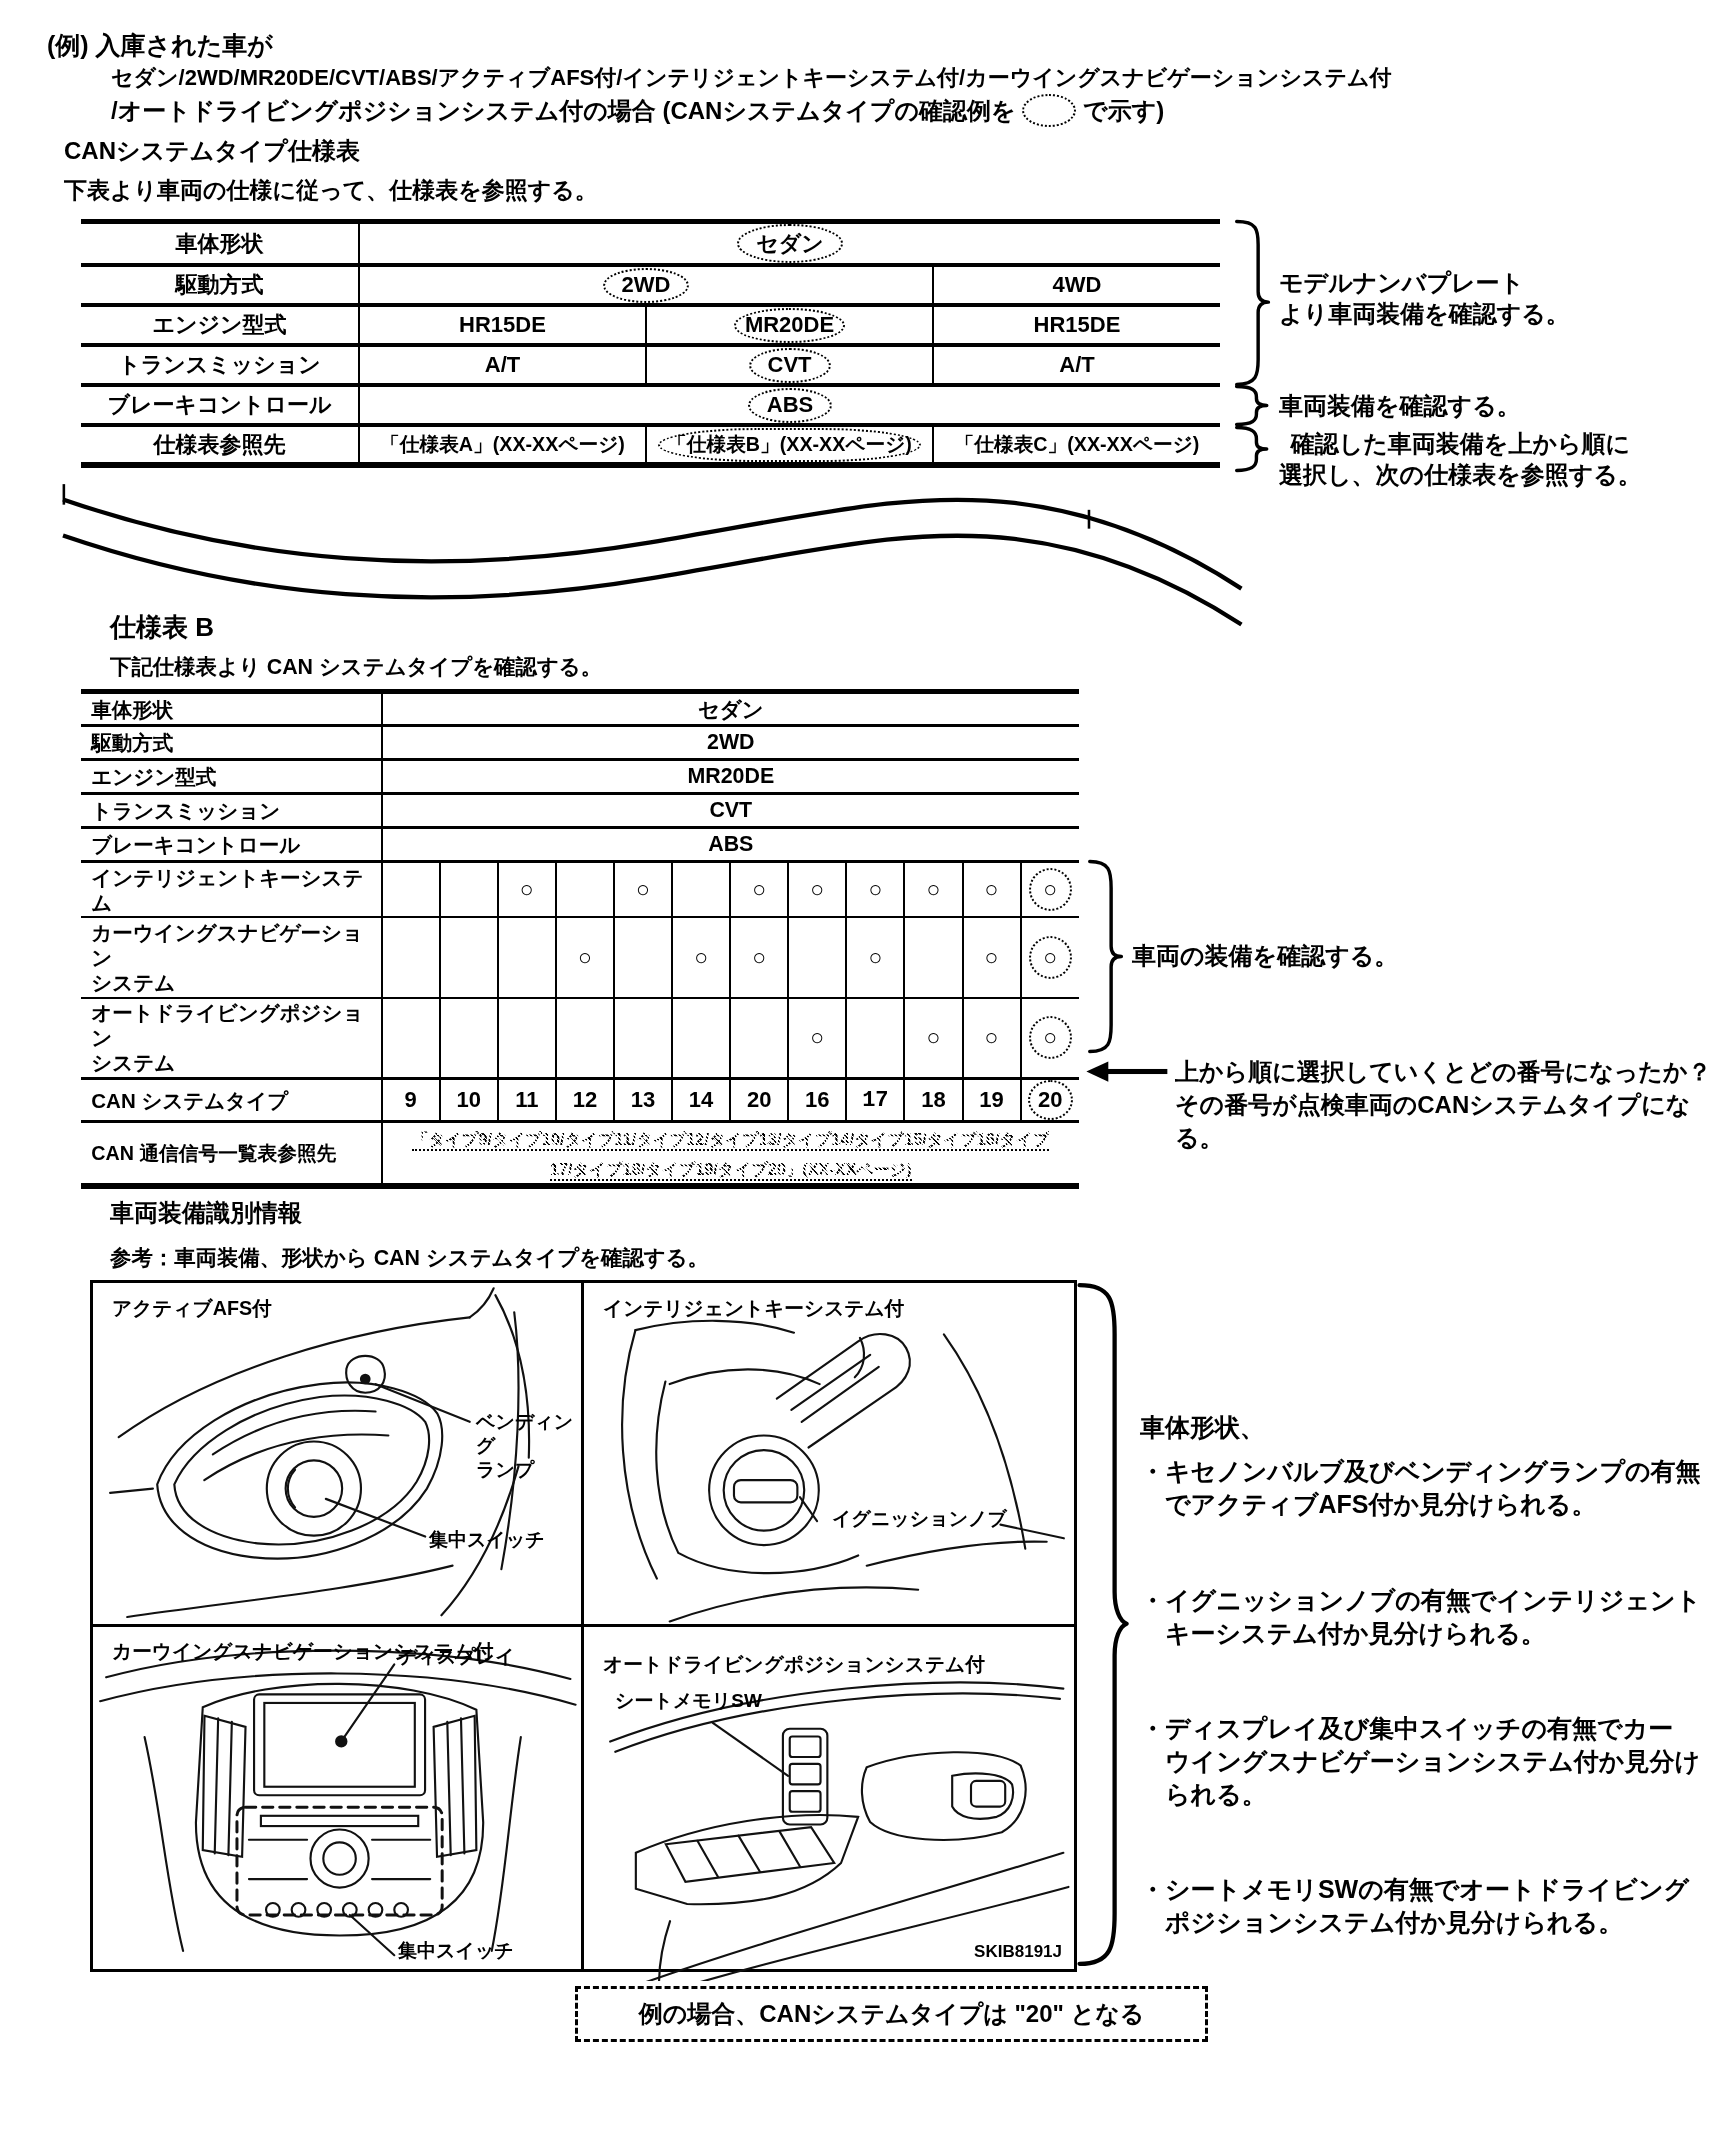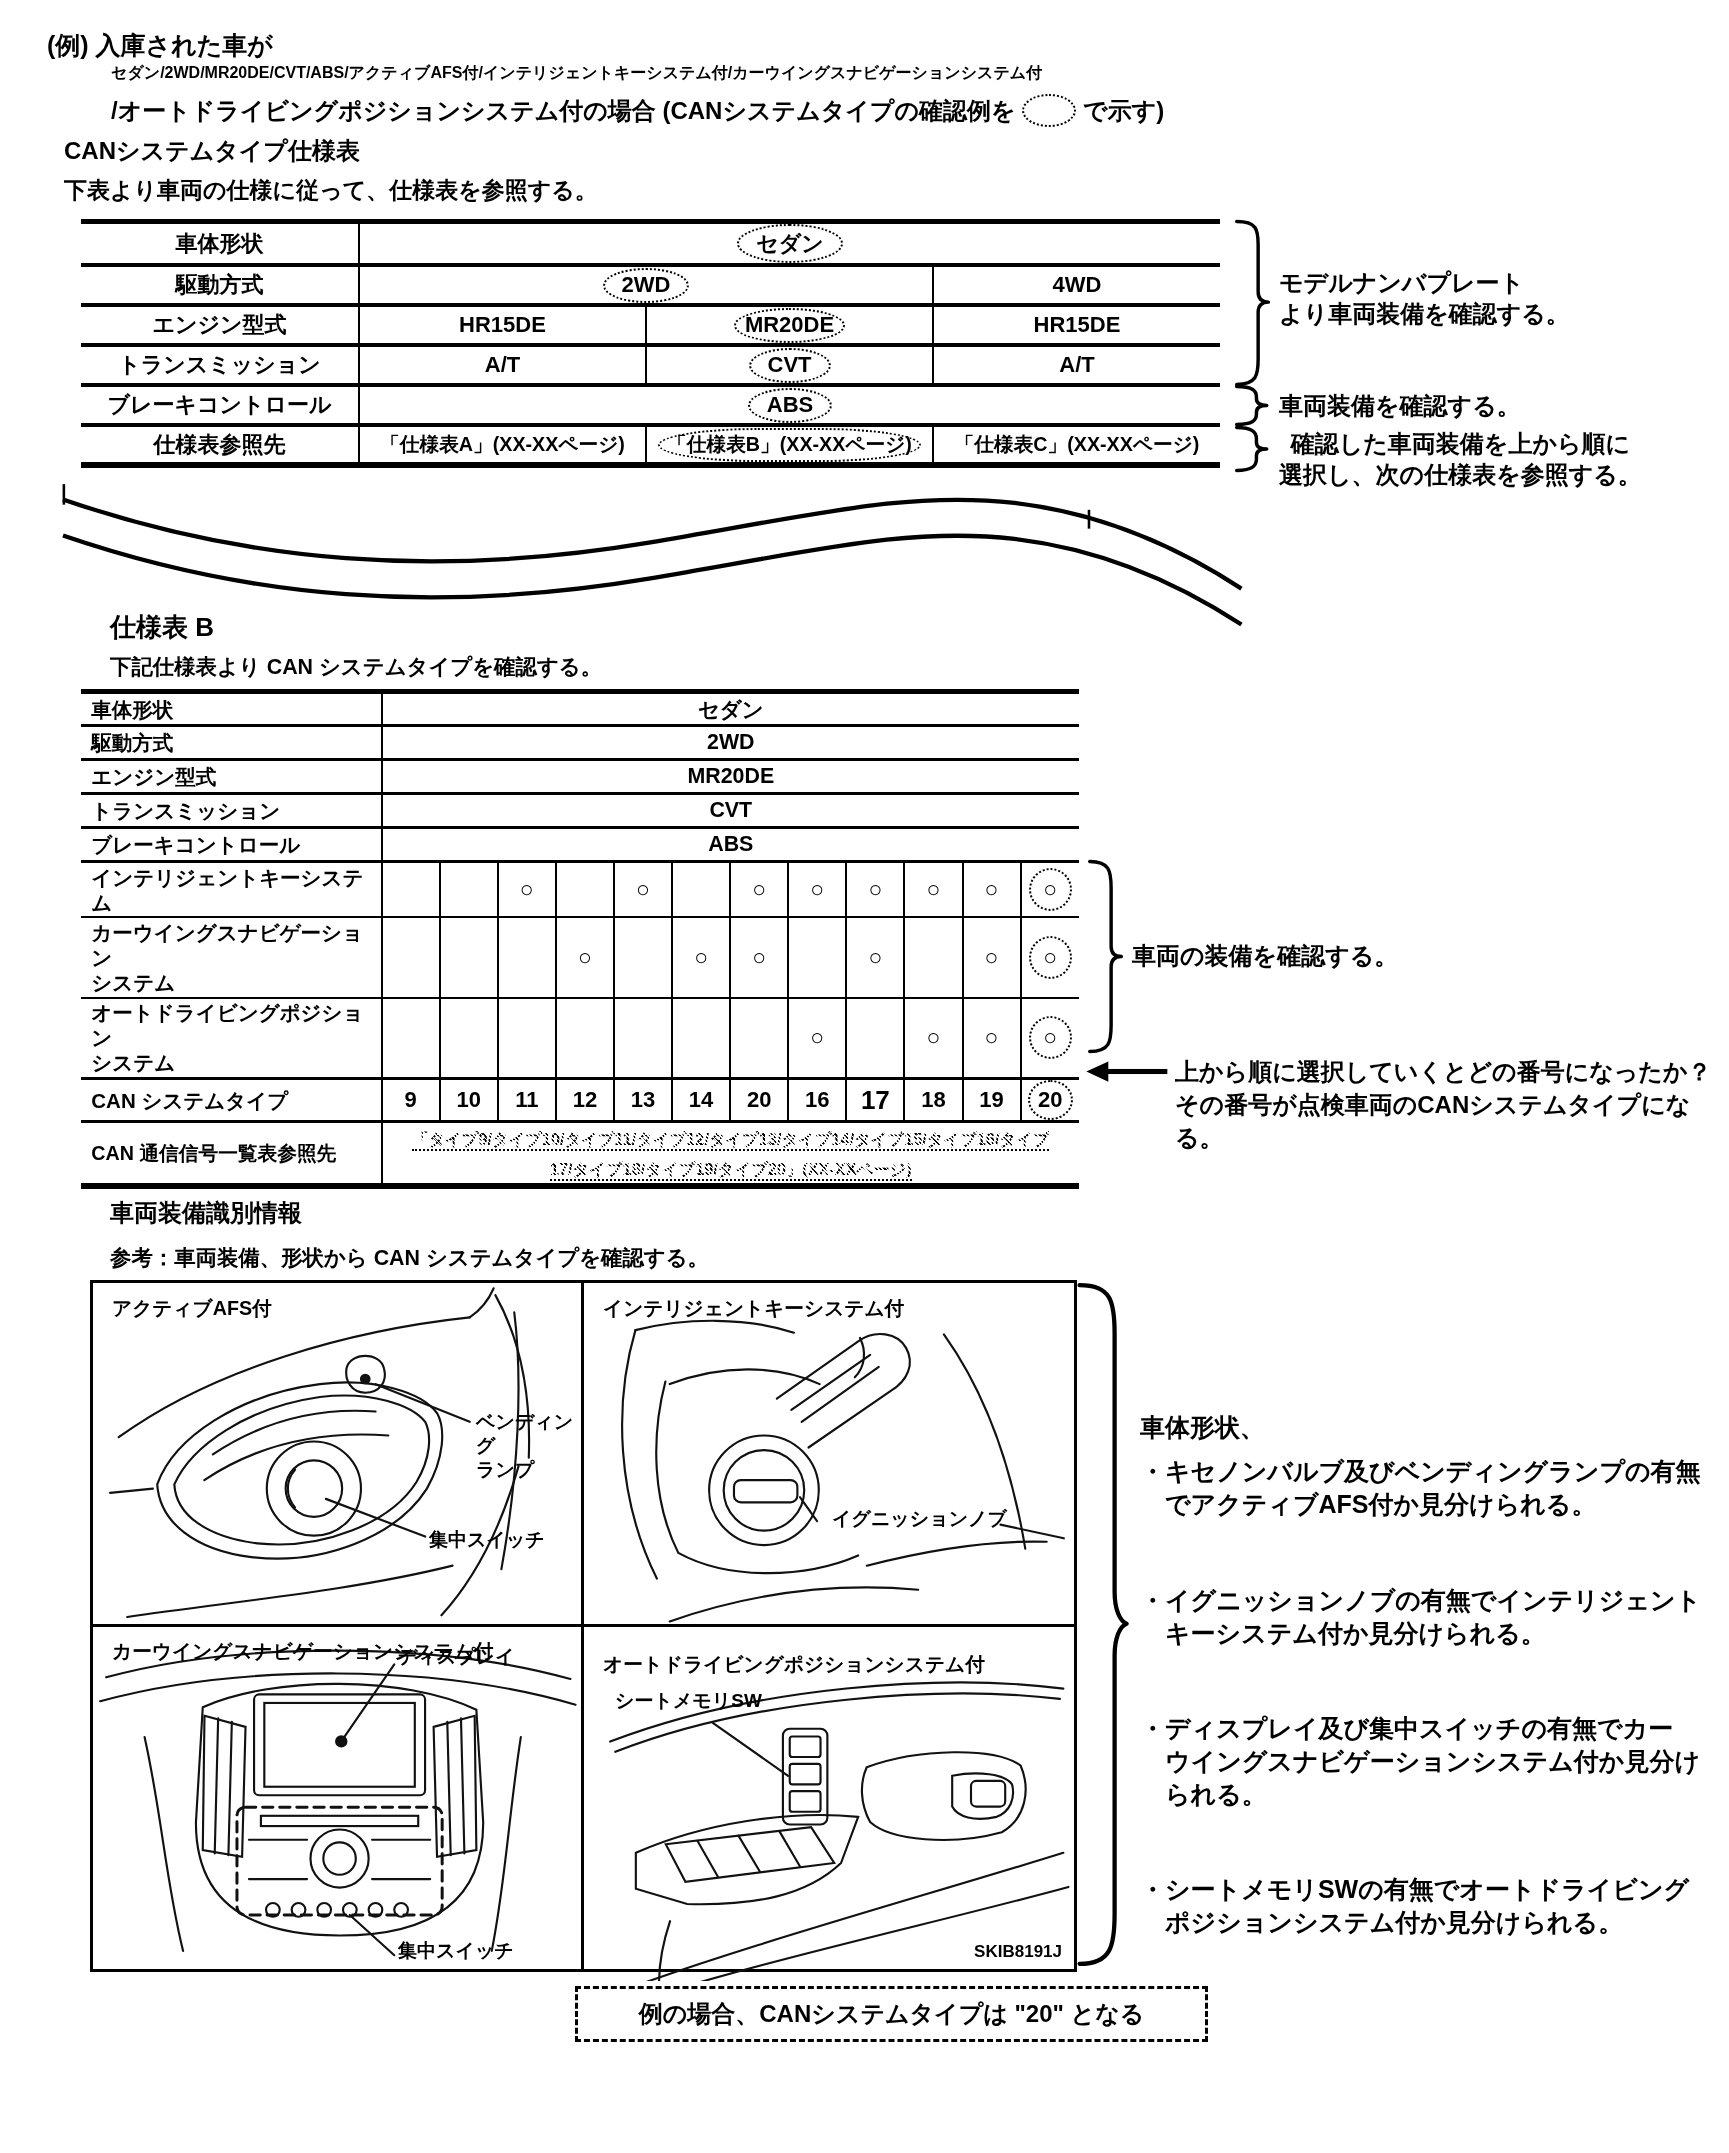--- a/index.html
+++ b/index.html
@@ -53,21 +53,21 @@
   .inline-ellipse{display:inline-block;width:50px;height:29px;border:2.6px dotted #000;
                   border-radius:50%;vertical-align:-7.7px;margin:0 6.8px;}
   .note{font-size:24px;line-height:31px;font-weight:bold;}
 </style>
 </head>
 <body>
 
 <div class="page">
 
   <div class="abs b" style="left:47px;top:29px;font-size:25px;">(例) 入庫された車が</div>
-  <div class="abs b" style="left:111px;top:63px;font-size:16px;">セダン/2WD/MR20DE/CVT/ABS/アクティブAFS付/インテリジェントキーシステム付/カーウイングスナビゲーションシステム付</div>
+  <div class="abs b" style="left:111px;top:63px;font-size:22px;">セダン/2WD/MR20DE/CVT/ABS/アクティブAFS付/インテリジェントキーシステム付/カーウイングスナビゲーションシステム付</div>
   <div class="abs b" style="left:111px;top:94px;font-size:24px;">
     <span>/オートドライビングポジションシステム付の場合 (CANシステムタイプの確認例を</span><span class="inline-ellipse"></span><span>で示す)</span>
   </div>
   <div class="abs b" style="left:64px;top:135px;font-size:24px;">CANシステムタイプ仕様表</div>
   <div class="abs b" style="left:64px;top:175px;font-size:23px;">下表より車両の仕様に従って、仕様表を参照する。</div>
 
   <table class="t1 abs" style="left:81px;top:219px;">
     <colgroup>
         <col style="width:278px">
         <col style="width:287px">
@@ -223,21 +223,21 @@
     <tr class="ctype" style="height:39px">
       <th>CAN システムタイプ</th>
     <td style="font-size: 22px;">9</td>
           <td style="font-size: 22px;">10</td>
           <td style="font-size: 22px;">11</td>
           <td style="font-size: 22px;">12</td>
           <td style="font-size: 22px;">13</td>
           <td style="font-size: 22px;">14</td>
           <td style="font-size: 22px;">20</td>
           <td style="font-size: 22px;">16</td>
-          <td style="font-size: 26px;">17</td>
+          <td style="font-size: 22px; font-family: Liberation Mono, monospace;">17</td>
           <td style="font-size: 22px;">18</td>
           <td style="font-size: 22px;">19</td>
           <td style="font-size: 22px;"><span class="circ" style="width: 41px; height: 36px;">20</span></td>
         </tr>
     <tr class="cref" style="height:62px">
       <th style="font-size:19.7px">CAN 通信信号一覧表参照先</th>
       <td colspan="12">
         <div class="refline"><span class="hatched">「タイプ9/タイプ10/タイプ11/タイプ12/タイプ13/タイプ14/タイプ15/タイプ16/タイプ</span></div>
         <div class="refline"><span class="hatched">17/タイプ18/タイプ19/タイプ20」(XX-XXページ)</span></div>
       </td>

